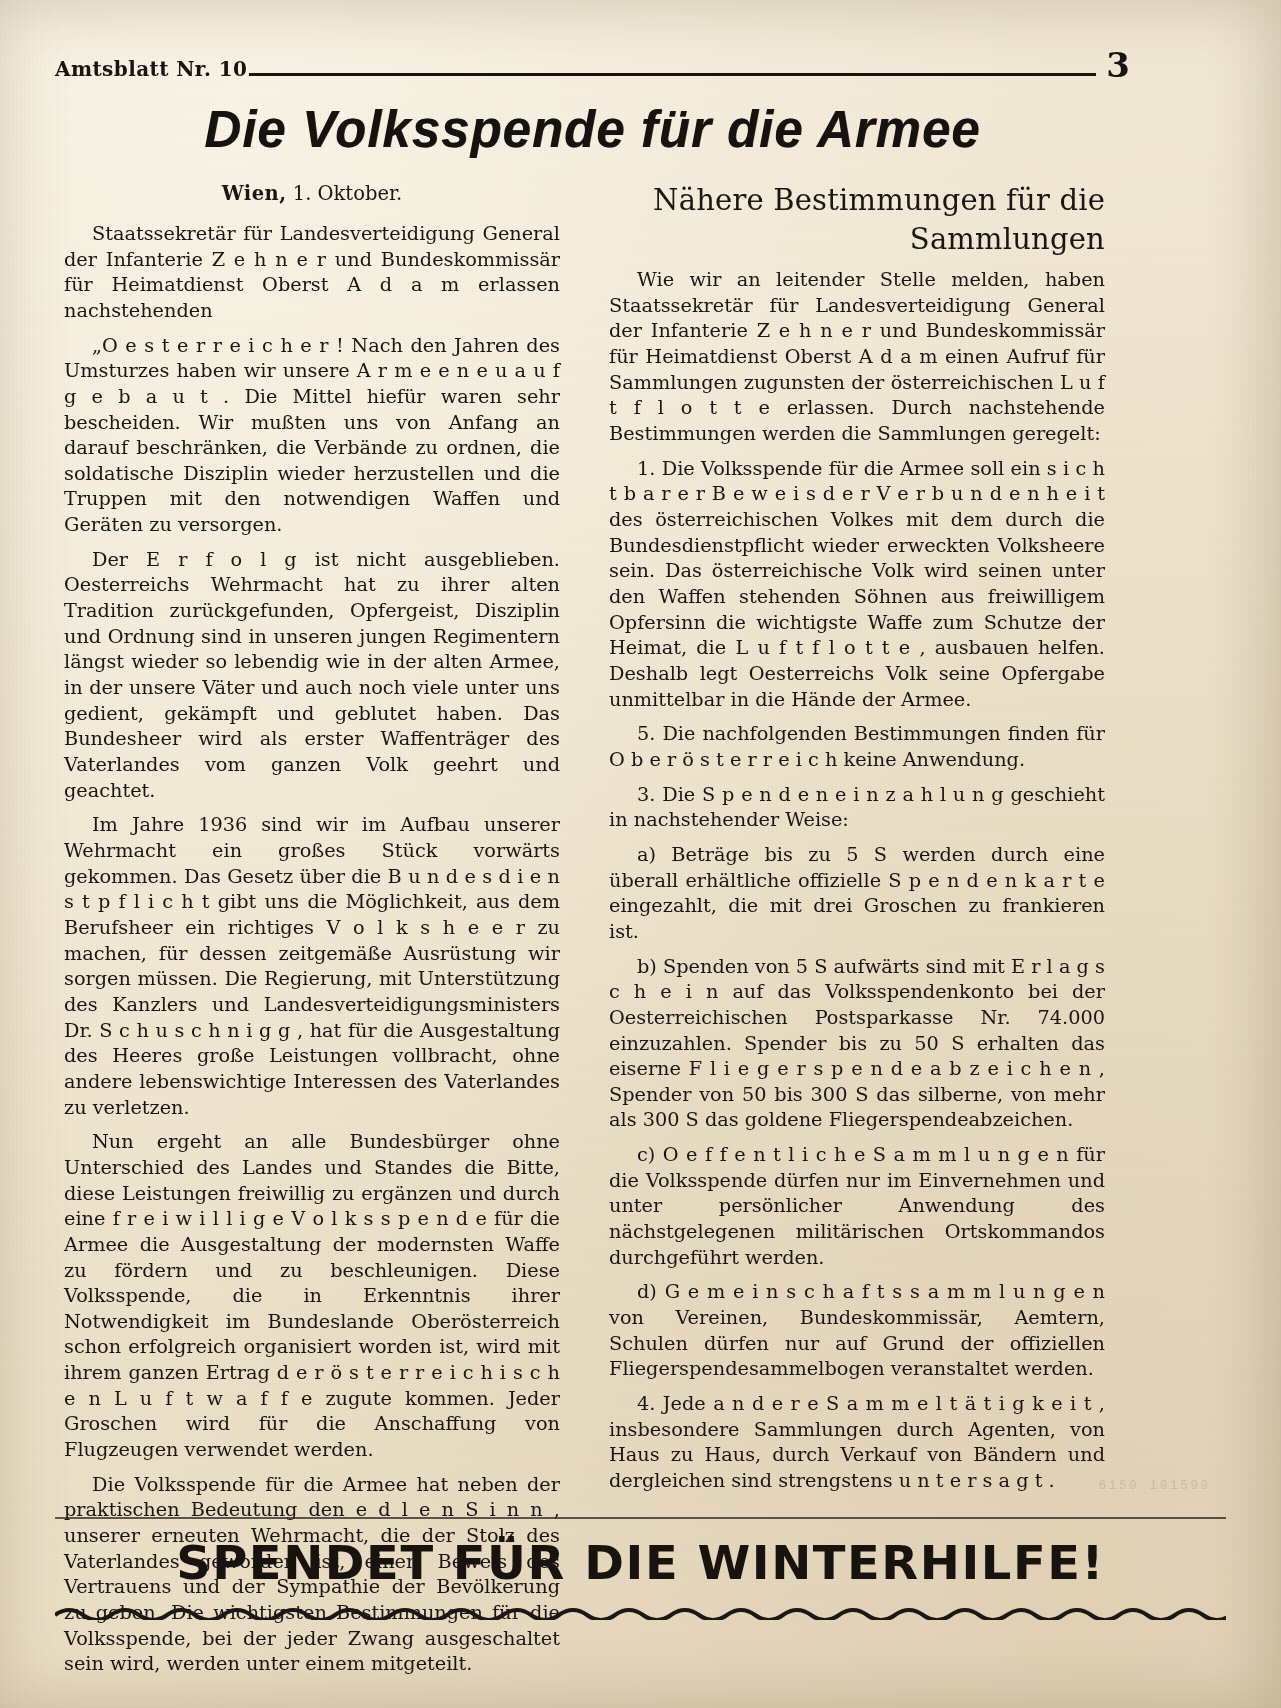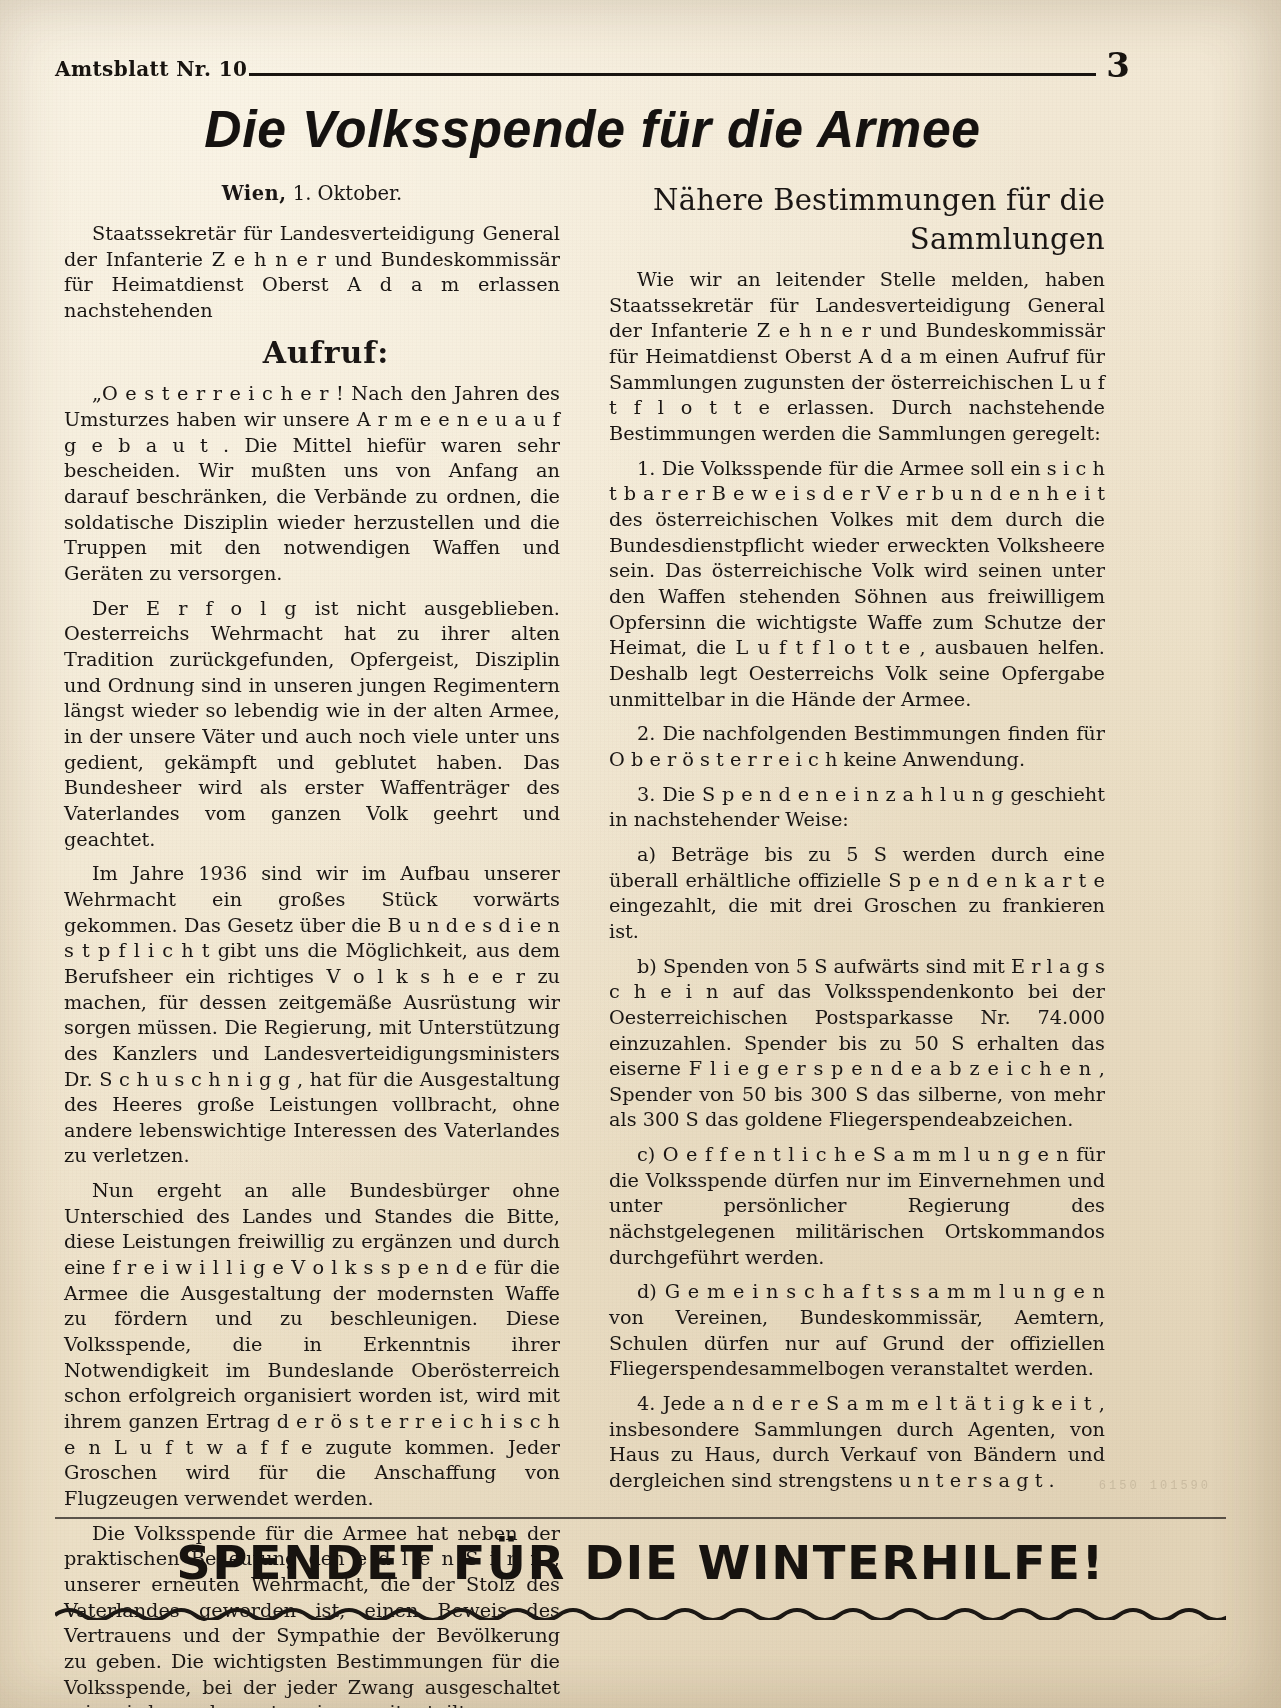--- a/index.html
+++ b/index.html
@@ -201,41 +201,40 @@
 
       <div class="col">
 
         <p class="dateline">
           <b>Wien,</b>
           <span>1. Oktober.</span>
         </p>
 
         <p>Staatssekretär für Landesverteidigung General der Infanterie Z e h n e r und Bundeskommissär für Heimatdienst Oberst A d a m erlassen nachstehenden</p>
 
-        <p class="sub-heading">Aufruf:</p>
 
         <p>„O e s t e r r e i c h e r ! Nach den Jahren des Umsturzes haben wir unsere A r m e e  n e u  a u f g e b a u t .  Die Mittel hiefür waren sehr bescheiden. Wir mußten uns von Anfang an darauf beschränken, die Verbände zu ordnen, die soldatische Disziplin wieder herzustellen und die Truppen mit den notwendigen Waffen und Geräten zu versorgen.</p>
         <p>Der E r f o l g ist nicht ausgeblieben. Oesterreichs Wehrmacht hat zu ihrer alten Tradition zurückgefunden, Opfergeist, Disziplin und Ordnung sind in unseren jungen Regimentern längst wieder so lebendig wie in der alten Armee, in der unsere Väter und auch noch viele unter uns gedient, gekämpft und geblutet haben. Das Bundesheer wird als erster Waffenträger des Vaterlandes vom ganzen Volk geehrt und geachtet.</p>
         <p>Im Jahre 1936 sind wir im Aufbau unserer Wehrmacht ein großes Stück vorwärts gekommen. Das Gesetz über die B u n d e s d i e n s t p f l i c h t gibt uns die Möglichkeit, aus dem Berufsheer ein richtiges V o l k s h e e r zu machen, für dessen zeitgemäße Ausrüstung wir sorgen müssen. Die Regierung, mit Unterstützung des Kanzlers und Landesverteidigungsministers Dr. S c h u s c h n i g g , hat für die Ausgestaltung des Heeres große Leistungen vollbracht, ohne andere  lebenswichtige Interessen des Vaterlandes zu verletzen.</p>
         <p>Nun ergeht an alle Bundesbürger ohne Unterschied des Landes und Standes die Bitte, diese Leistungen freiwillig zu ergänzen und durch eine f r e i w i l l i g e  V o l k s s p e n d e für die Armee die Ausgestaltung der modernsten Waffe zu fördern und zu beschleunigen. Diese Volksspende, die in Erkenntnis ihrer Notwendigkeit im Bundeslande Oberösterreich schon erfolgreich organisiert worden ist, wird mit ihrem ganzen Ertrag d e r  ö s t e r r e i c h i s c h e n  L u f t w a f f e zugute kommen. Jeder Groschen wird für die Anschaffung von Flugzeugen verwendet werden.</p>
         <p>Die Volksspende für die Armee hat neben der praktischen Bedeutung den e d l e n  S i n n , unserer erneuten Wehrmacht, die der Stolz des Vaterlandes geworden ist, einen Beweis des Vertrauens und der Sympathie der Bevölkerung zu geben. Die wichtigsten Bestimmungen für die Volksspende, bei der jeder Zwang ausgeschaltet sein wird, werden unter einem mitgeteilt.</p>
       </div>
 
       <div class="col">
 
 
         <p class="sub-heading-2">Nähere Bestimmungen für die Sammlungen</p>
 
         <p>Wie wir an leitender Stelle melden, haben Staatssekretär für Landesverteidigung General der Infanterie Z e h n e r und Bundeskommissär für Heimatdienst Oberst A d a m einen Aufruf für Sammlungen zugunsten der österreichischen L u f t f l o t t e  erlassen.  Durch nachstehende Bestimmungen werden die Sammlungen geregelt:</p>
         <p>1. Die Volksspende für die Armee soll ein s i c h t b a r e r  B e w e i s  d e r  V e r b u n d e n h e i t des österreichischen Volkes mit dem durch die Bundesdienstpflicht wieder erweckten Volksheere sein. Das österreichische Volk wird seinen unter den Waffen stehenden Söhnen aus freiwilligem Opfersinn die wichtigste Waffe zum Schutze der Heimat, die L u f t f l o t t e , ausbauen helfen. Deshalb legt Oesterreichs Volk seine Opfergabe unmittelbar in die Hände der Armee.</p>
-        <p>2. Die nachfolgenden Bestimmungen finden für O b e r ö s t e r r e i c h  keine Anwendung.</p>
+        <p>5. Die nachfolgenden Bestimmungen finden für O b e r ö s t e r r e i c h  keine Anwendung.</p>
         <p>3. Die S p e n d e n e i n z a h l u n g geschieht in nachstehender Weise:</p>
         <p>a) Beträge bis zu 5 S werden durch eine überall erhältliche offizielle S p e n d e n k a r t e  eingezahlt, die mit drei Groschen zu frankieren ist.</p>
         <p>b) Spenden von 5 S aufwärts sind mit E r l a g s c h e i n auf das Volksspendenkonto bei der Oesterreichischen Postsparkasse Nr. 74.000 einzuzahlen. Spender bis zu 50 S erhalten das eiserne F l i e g e r s p e n d e a b z e i c h e n , Spender von 50 bis 300 S das silberne, von mehr als 300 S das goldene Fliegerspendeabzeichen.</p>
-        <p>c) O e f f e n t l i c h e  S a m m l u n g e n  für die Volksspende dürfen nur im Einvernehmen und unter persönlicher Regierung des nächstgelegenen militärischen Ortskommandos durchgeführt werden.</p>
+        <p>c) O e f f e n t l i c h e  S a m m l u n g e n  für die Volksspende dürfen nur im Einvernehmen und unter persönlicher Anwendung des nächstgelegenen militärischen Ortskommandos durchgeführt werden.</p>
         <p>d) G e m e i n s c h a f t s s a m m l u n g e n von Vereinen, Bundeskommissär, Aemtern, Schulen dürfen nur auf Grund der offiziellen Fliegerspendesammelbogen veranstaltet werden.</p>
         <p>4. Jede a n d e r e  S a m m e l t ä t i g k e i t , insbesondere Sammlungen durch Agenten, von Haus zu Haus, durch Verkauf von Bändern und dergleichen sind strengstens u n t e r s a g t .</p>
       </div>
     </div>
   </div>
 
   <div class="ghost-text">6150     101590</div>
 
   <div class="footer">
     <div class="footer-rule-top"></div>

